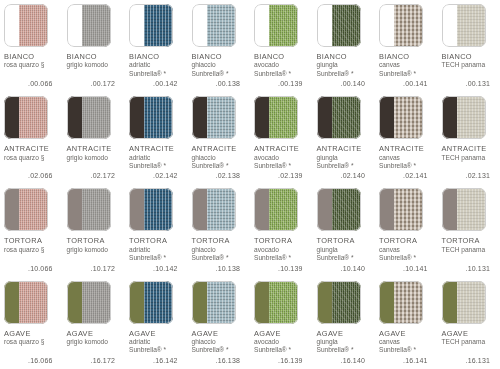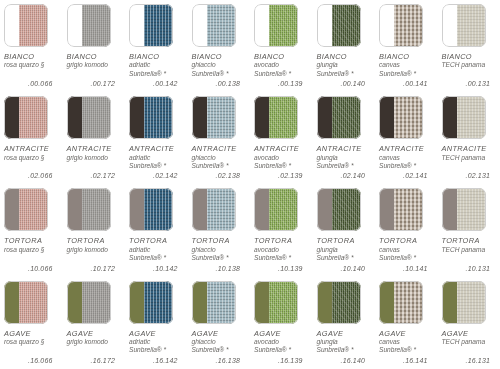--- a/index.html
+++ b/index.html
@@ -7,21 +7,21 @@
     width:500px;height:369px;
     background:#ffffff;
     font-family:"Liberation Sans", sans-serif;
     overflow:hidden;
   }
   #sheet{position:relative;width:500px;height:369px;}
   .grid{
     display:grid;
     grid-template-columns:repeat(8,62.5px);
     grid-template-rows:repeat(4,92.2px);
-    width:500px;height:300px;font-style:italic;
+    width:500px;height:300px;
   }
   .cell{position:relative;padding:4px 3px 0 4px;box-sizing:border-box;}
 
   
   .swatch{
     position:relative;
     width:44px;height:43px;
     border-radius:7px;
     overflow:hidden;
     box-sizing:border-box;

